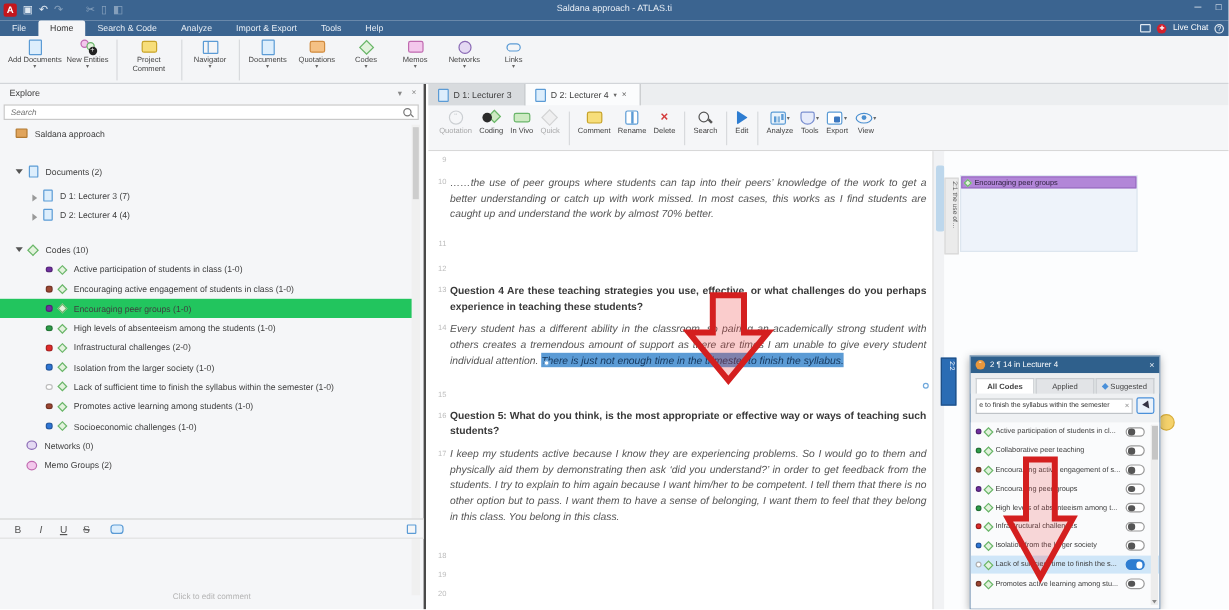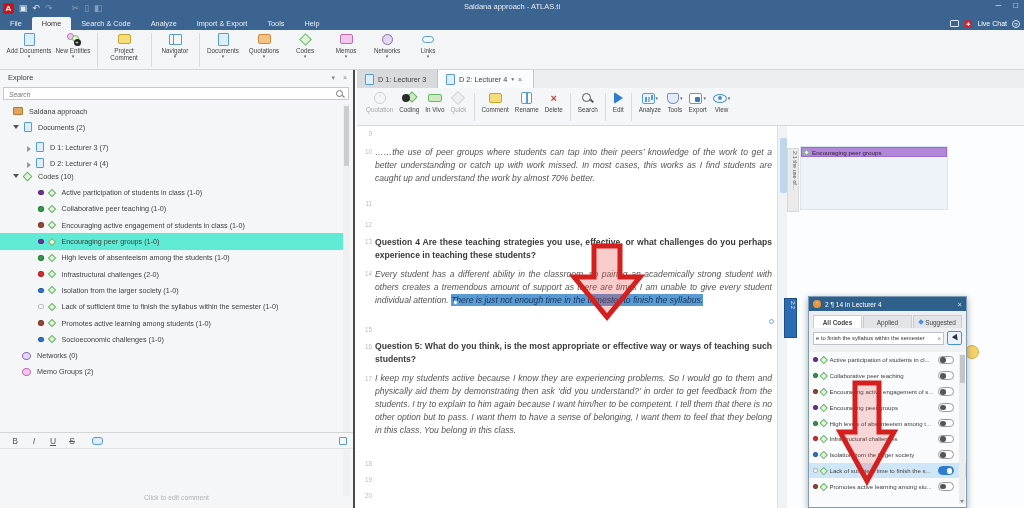--- a/index.html
+++ b/index.html
@@ -52,22 +52,22 @@
   .exp-header { position:absolute; left:0; top:0; width:100%; height:16px; }
   .exp-title { position:absolute; left:8px; top:3px; font-size:7.5px; color:#3c3c3c; }
   .exp-hic { position:absolute; top:4px; font-size:7px; color:#888; }
   .searchbox { position:absolute; left:3px; top:17px; width:346px; height:13px; background:#fff; border:1px solid #c9c9c9; }
   .searchbox input { position:absolute; left:5px; top:1px; width:300px; height:10px; border:none; outline:none; font-size:6.8px; font-style:italic; color:#555; background:transparent; font-family:"Liberation Sans",sans-serif; }
   .mag { position:absolute; right:4px; top:2px; width:8px; height:8px; }
   .mag:before { content:""; position:absolute; left:0; top:0; width:5px; height:5px; border:1px solid #777; border-radius:50%; }
   .mag:after { content:""; position:absolute; left:5.5px; top:5.5px; width:3px; height:1px; background:#777; transform:rotate(45deg); }
   .tree { position:absolute; left:0; top:33px; width:344px; }
   .trow { height:16.3px; display:flex; align-items:center; font-size:7.2px; color:#3e3e3e; position:relative; }
-  .trow.sel { background:#5eead4; }
-  .ind1 { padding-left:13px; } .ind2 { padding-left:22px; } .ind3 { padding-left:27px;align-items:flex-end; } .ind4 { padding-left:38px; }
+  .trow.sel { background:#22c55e; }
+  .ind1 { padding-left:13px;margin-top:16px; } .ind2 { padding-left:22px; } .ind3 { padding-left:27px;align-items:flex-end; } .ind4 { padding-left:38px; }
   .tri-exp { width:0; height:0; border-left:3.5px solid transparent; border-right:3.5px solid transparent; border-top:4.5px solid #555; margin-right:5px; }
   .tri-col { width:0; height:0; border-top:3.5px solid transparent; border-bottom:3.5px solid transparent; border-left:4.5px solid #999; margin-right:5px; }
   .proj-ic { width:10px; height:8px; background:#e0a45c; border:1px solid #b27a33; border-radius:1px; margin-right:6px; }
   .t-doc { width:8px; height:10px; border:1px solid #5b9bd5; background:#ddeefc; border-radius:1px; margin-right:6px; }
   .t-diam { width:7px; height:7px; border:1px solid #69b569; background:#e2f2dc; transform:rotate(45deg); margin-right:7px; }
   .t-dot { width:5.5px; height:5.5px; border-radius:50%; margin-right:5px; border:1px solid rgba(0,0,0,.25); }
   .t-sm-diam { width:6px; height:6px; border:1px solid #69b569; background:#e2f2dc; transform:rotate(45deg); margin-right:7px; }
   .g-ic { width:9px; height:8px; border-radius:2px; margin-right:6px; border:1px solid; }
   .exp-scroll { position:absolute; right:3px; top:34px; width:7px; height:392px; background:#f0f0f0; }
   .exp-thumb { position:absolute; left:1px; top:2px; width:5px; height:60px; background:#cdcdcd; }
@@ -322,25 +322,20 @@
         <span class="t-diam"></span>
         <span>Codes (10)</span>
       </div>
 
       <div class="trow ind4">
         <span class="t-dot" style="background: rgb(112, 48, 160);"></span>
         <span class="t-sm-diam"></span>
         <span>Active participation of students in class (1-0)</span>
       </div>
       <div class="trow ind4">
-        <span class="t-dot" style="background: rgb(46, 158, 73);"></span>
-        <span class="t-sm-diam"></span>
-        <span>Collaborative peer teaching (1-0)</span>
-      </div>
-      <div class="trow ind4">
         <span class="t-dot" style="background: rgb(156, 70, 50);"></span>
         <span class="t-sm-diam"></span>
         <span>Encouraging active engagement of students in class (1-0)</span>
       </div>
       <div class="trow ind4 sel">
         <span class="t-dot" style="background: rgb(112, 48, 160);"></span>
         <span class="t-sm-diam"></span>
         <span>Encouraging peer groups (1-0)</span>
       </div>
       <div class="trow ind4">

